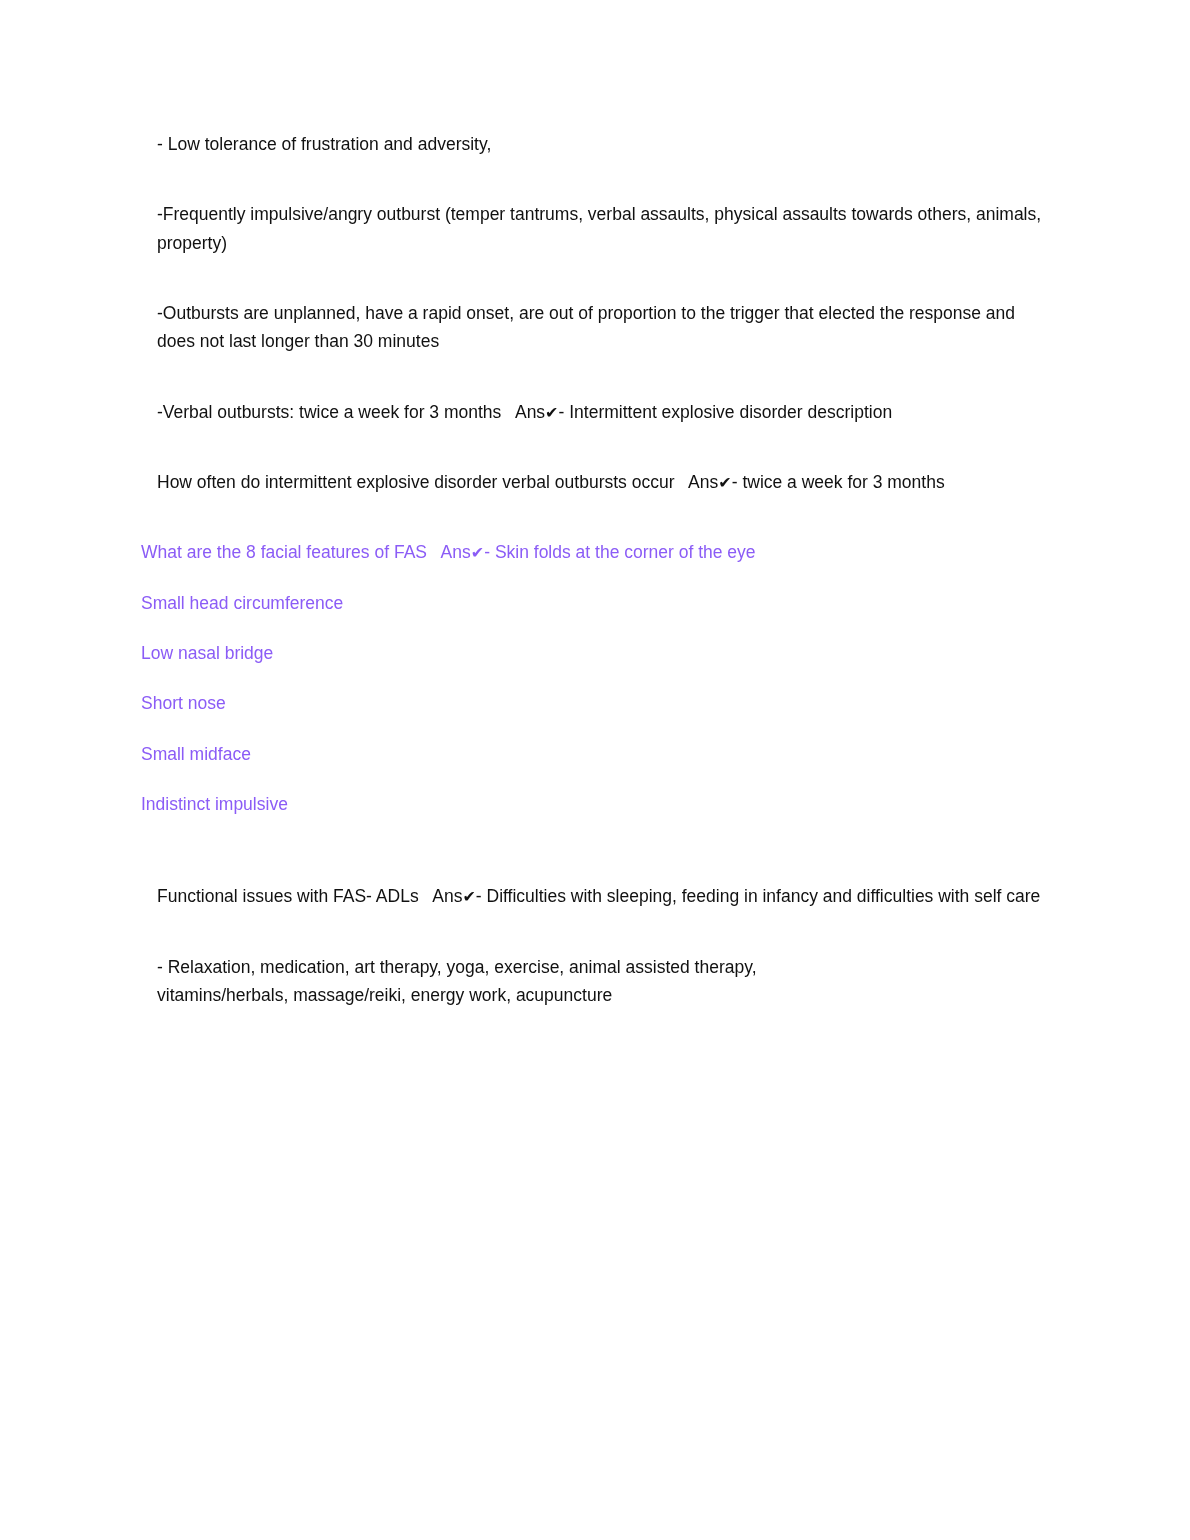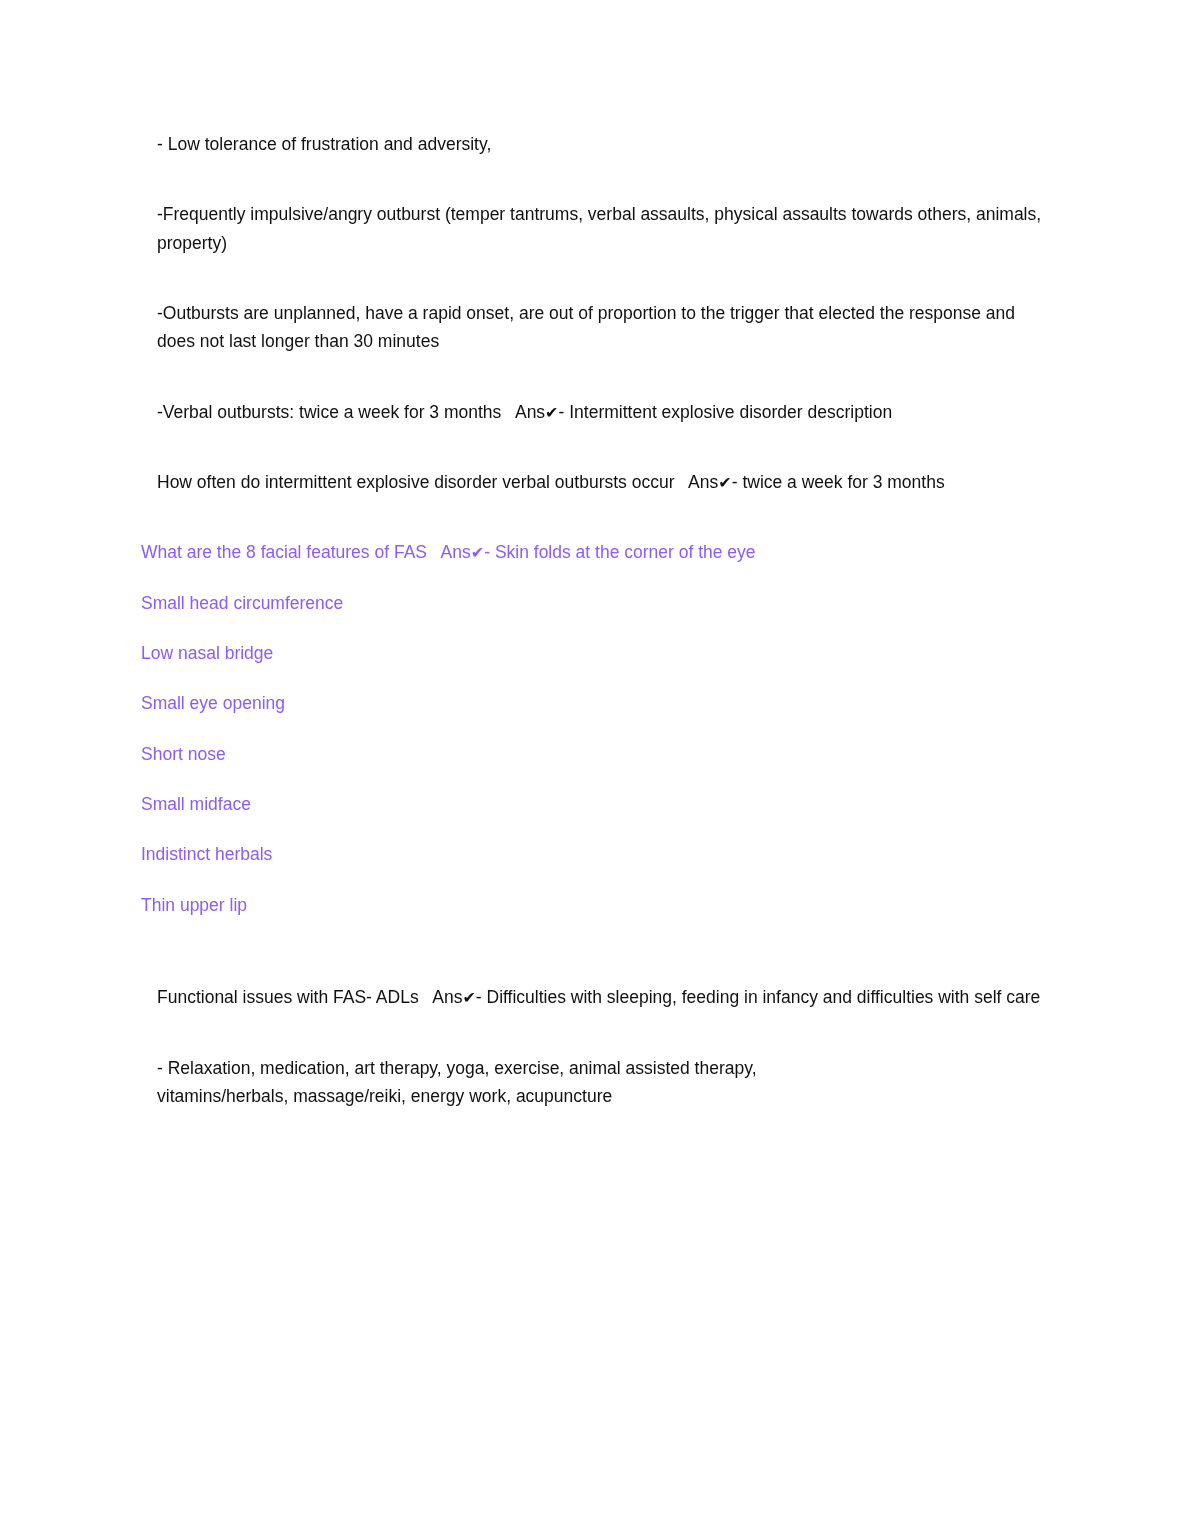--- a/index.html
+++ b/index.html
@@ -69,25 +69,23 @@
   <p class="block">
     <span class="qa-q">How often do intermittent explosive disorder verbal outbursts occur</span><span class="nowrap-sep">   </span><span>Ans</span><span class="check">✔</span><span>- </span><span>twice a week for 3 months</span>
   </p>
 
   <p class="listline first">
     <span class="qa-q">What are the 8 facial features of FAS</span><span class="nowrap-sep">   </span><span>Ans</span><span class="check">✔</span><span>- </span><span>Skin folds at the corner of the eye</span>
   </p>
 
   <p class="listline">Small head circumference</p>
   <p class="listline">Low nasal bridge</p>
-  <p class="listline">Small eye opening</p>
   <p class="listline">Short nose</p>
   <p class="listline">Small midface</p>
-  <p class="listline">Indistinct herbals</p>
-  <p class="listline">Thin upper lip</p>
+  <p class="listline">Indistinct impulsive</p>
 
   <div class="gap-lg"></div>
 
   <p class="block">
     <span class="qa-q">Functional issues with FAS- ADLs</span><span class="nowrap-sep">   </span><span>Ans</span><span class="check">✔</span><span>- </span><span>Difficulties with sleeping, feeding in infancy and difficulties with self care</span>
   </p>
 
 
   <p class="block">
     <span>- Relaxation, medication, art therapy, yoga, exercise, animal assisted therapy,</span><br>

